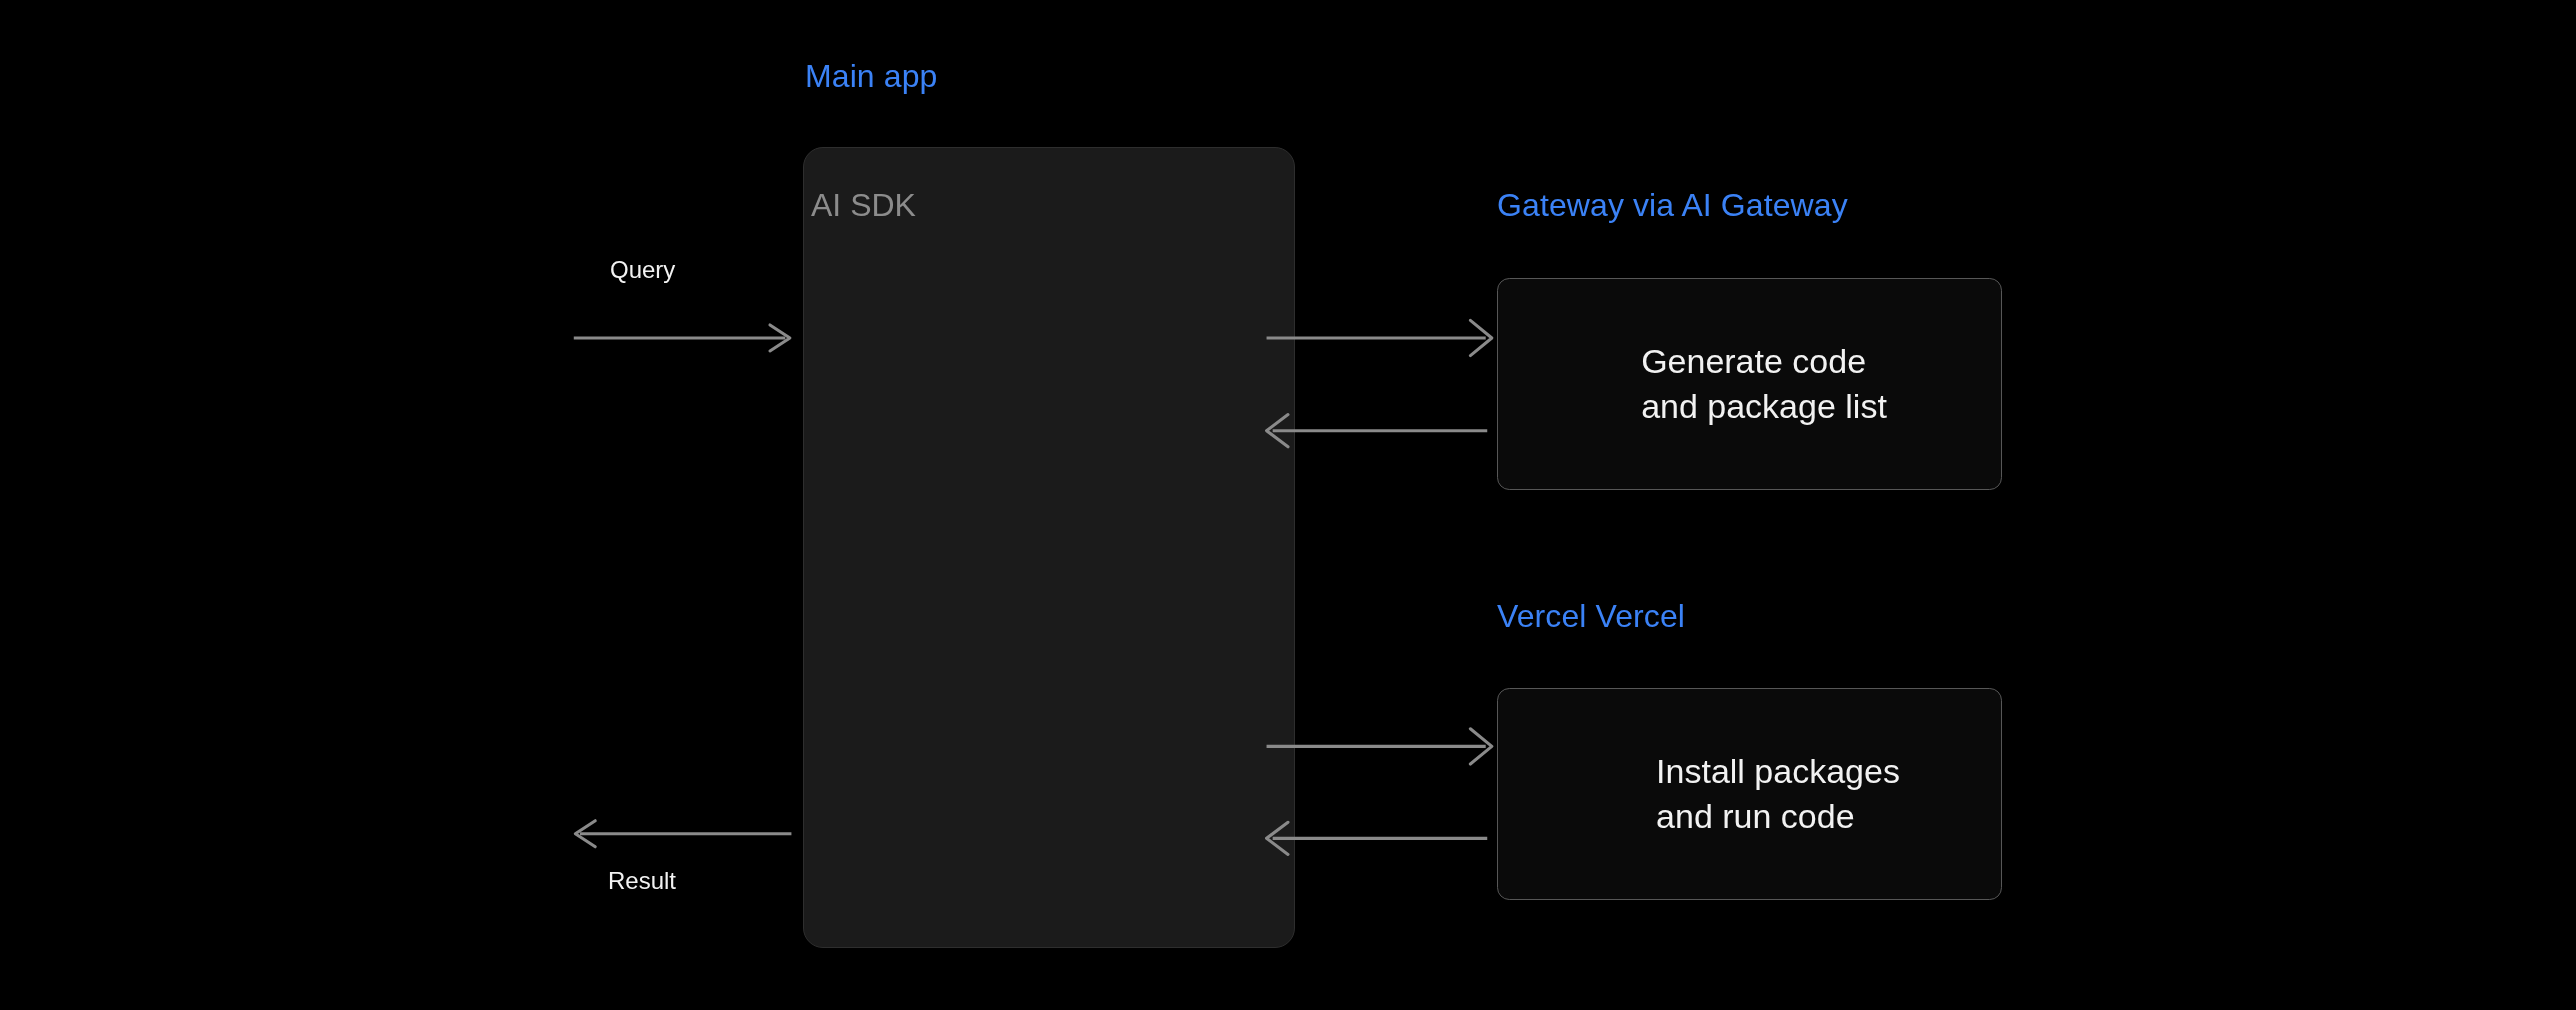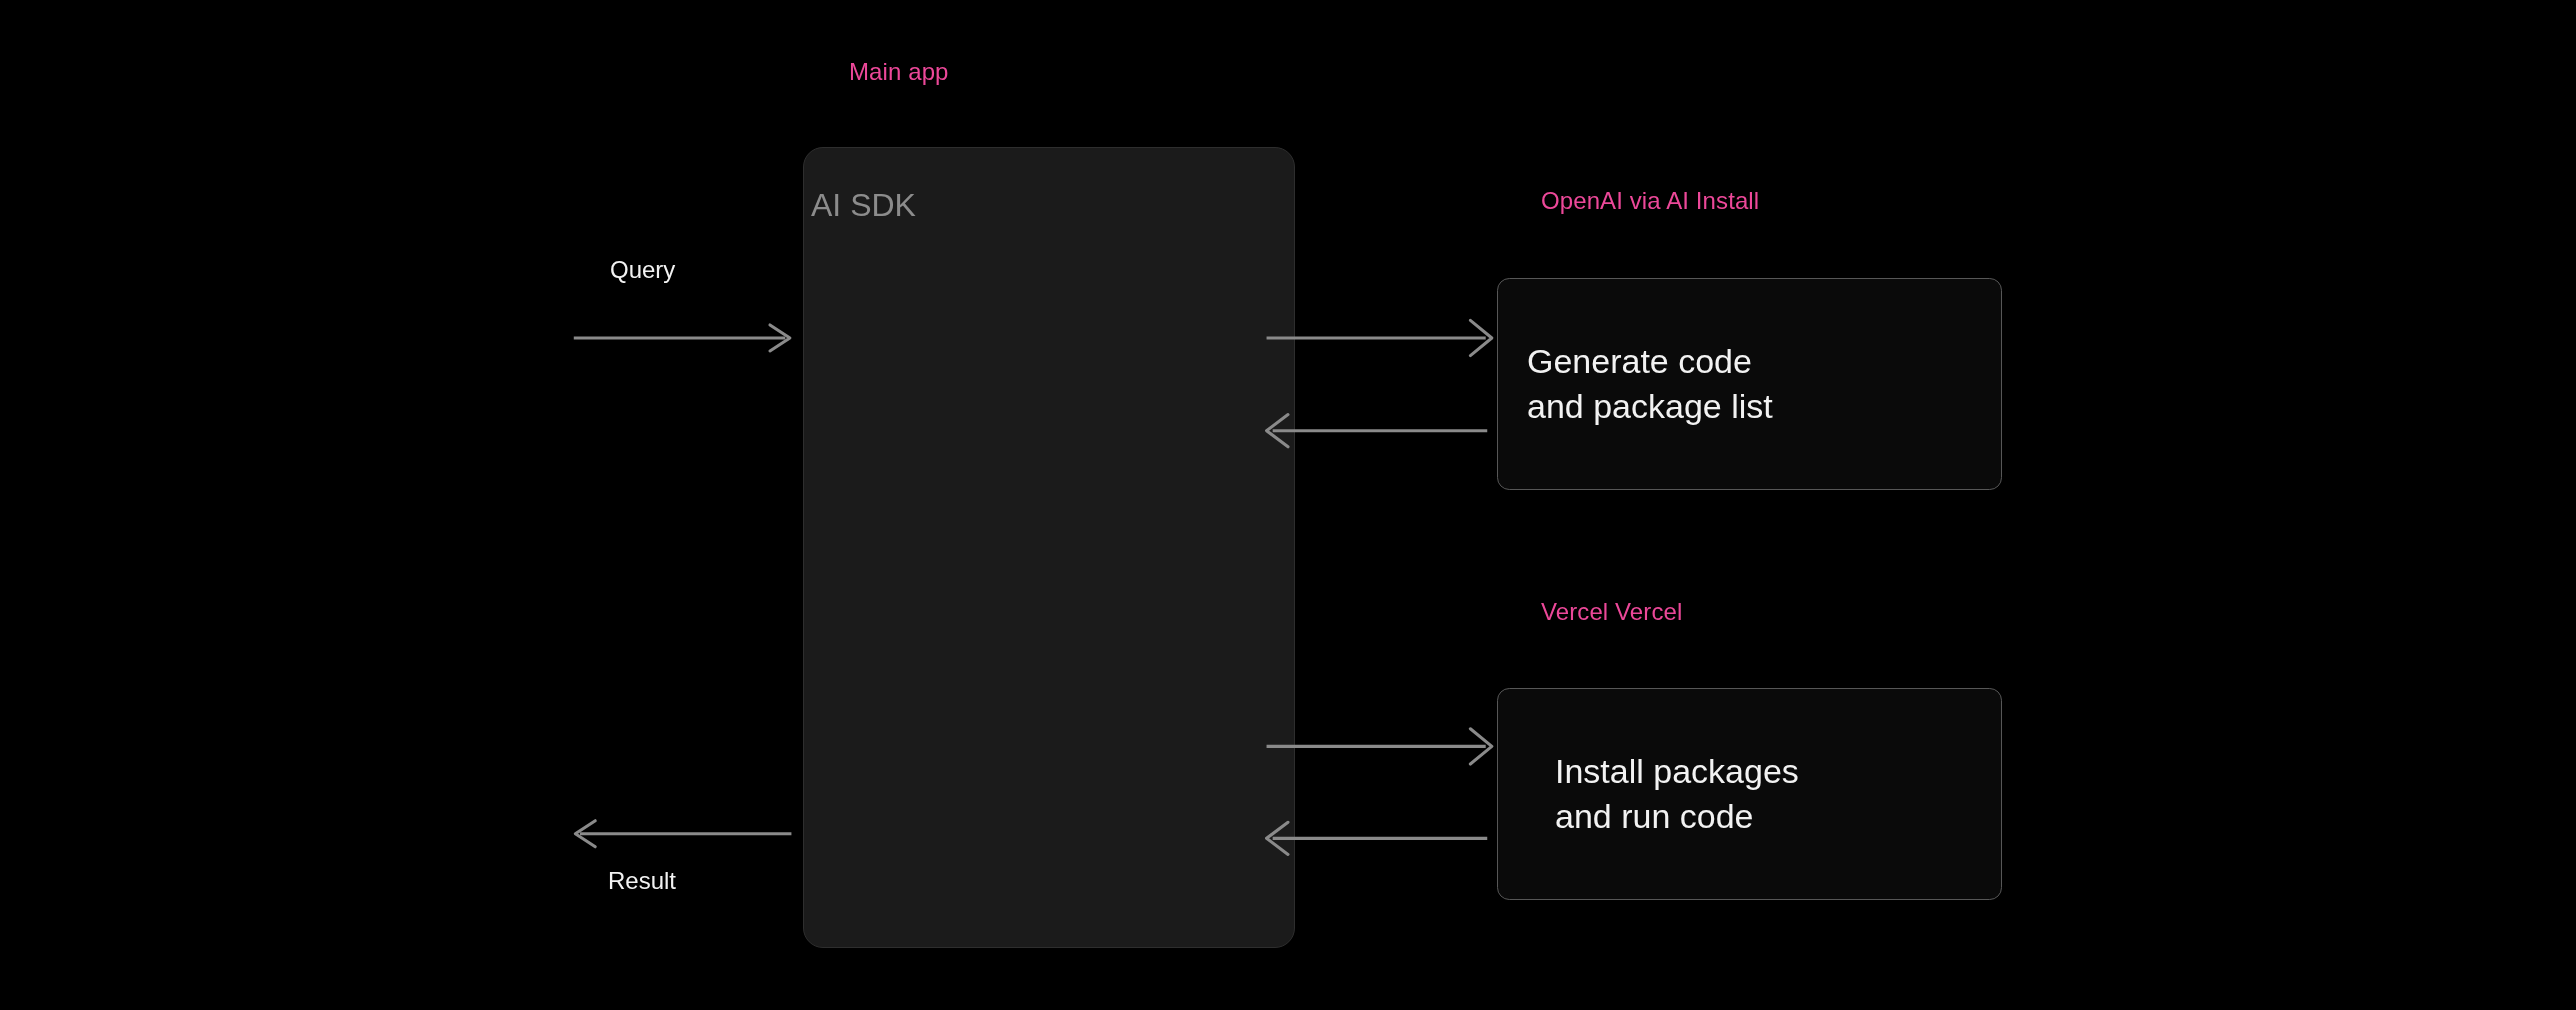--- a/index.html
+++ b/index.html
@@ -18,27 +18,26 @@
 
   .canvas {
     position: absolute;
     inset: 0;
     background: #000000;
   }
 
   
   .group-label {
     position: absolute;
-    color: #ec4899;
-    font-size: 24px;
+    color: #3b82f6;
+    font-size: 32px;
     font-weight: 400;
     letter-spacing: 0.1px;
     white-space: nowrap;
     line-height: 1;
-    margin-left: 44px;
   }
 
   
   .main-panel {
     position: absolute;
     left: 803px;
     top: 147px;
     width: 492px;
     height: 801px;
     background: #1b1b1b;
@@ -59,20 +58,21 @@
 
   
   .box {
     position: absolute;
     background: #0a0a0a;
     border: 0.8px solid #575757;
     border-radius: 12.3px;
     box-sizing: border-box;
     display: flex;
     align-items: center;
+    justify-content: center;
   }
 
   .box-text {
     color: #f2f2f2;
     font-size: 34px;
     line-height: 1.32;
     white-space: pre-line;
     padding-left: 29px;
   }
 
@@ -122,21 +122,21 @@
 
 <div class="canvas">
 
   <div class="group-label" style="left:805px; top:60px;">Main app</div>
 
   <div class="main-panel"></div>
 
   <div class="panel-inner-label">AI SDK</div>
 
 
-  <div class="group-label" style="left:1497px; top:189px;">OpenAI via AI Install</div>
+  <div class="group-label" style="left:1497px; top:189px;">Gateway via AI Gateway</div>
 
   <div class="box box-generate">
     <div class="box-text">Generate code
 and package list</div>
   </div>
 
   <div class="group-label" style="left:1497px; top:600px;">Vercel Vercel</div>
 
   <div class="box box-install">
     <div class="box-text">Install packages

